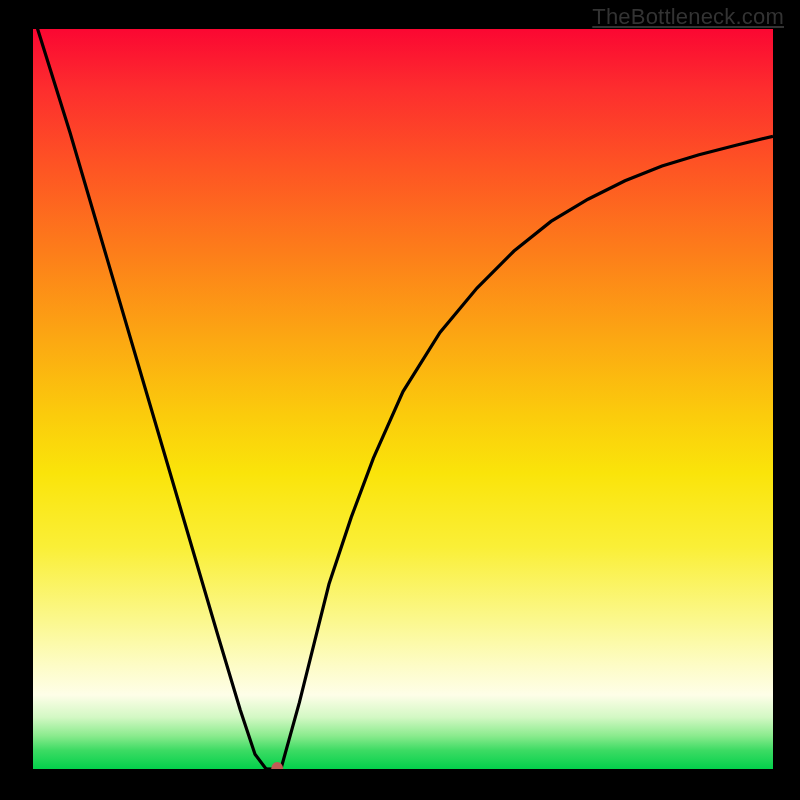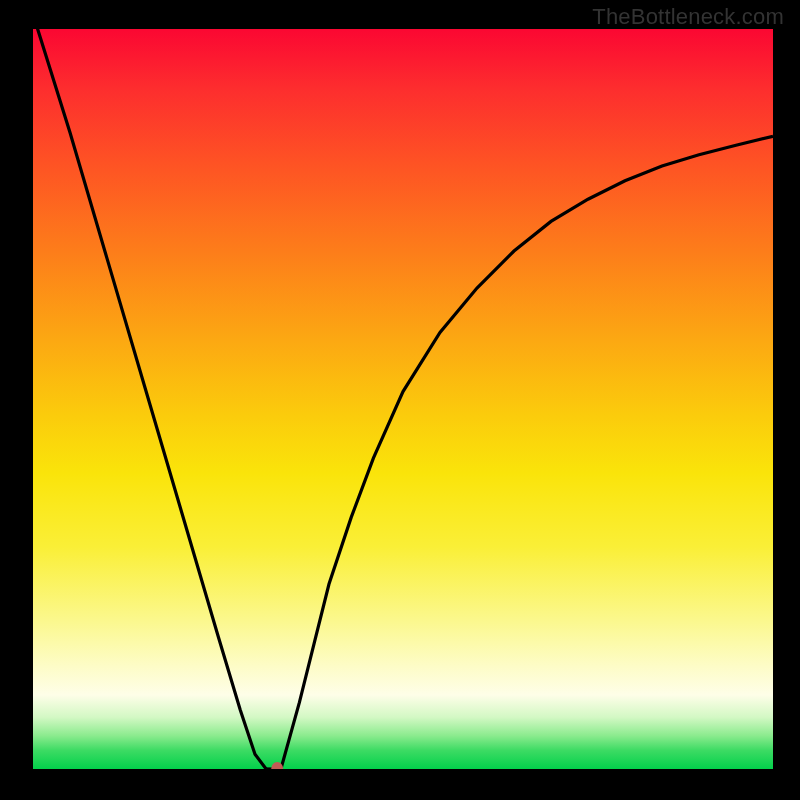--- a/index.html
+++ b/index.html
@@ -19,20 +19,21 @@
   }
   .watermark {
     position: absolute;
     top: 4px;
     right: 16px;
     color: #333333;
     font-size: 22px;
     font-weight: 500;
     letter-spacing: 0.2px;
     user-select: none;
+    text-decoration: underline;
   }
   .plot-area {
     position: absolute;
     left: 33px;
     top: 29px;
     width: 740px;
     height: 740px;
     background: linear-gradient(to bottom,
       #fb0732 0%,
       #fd2d2e 8%,

